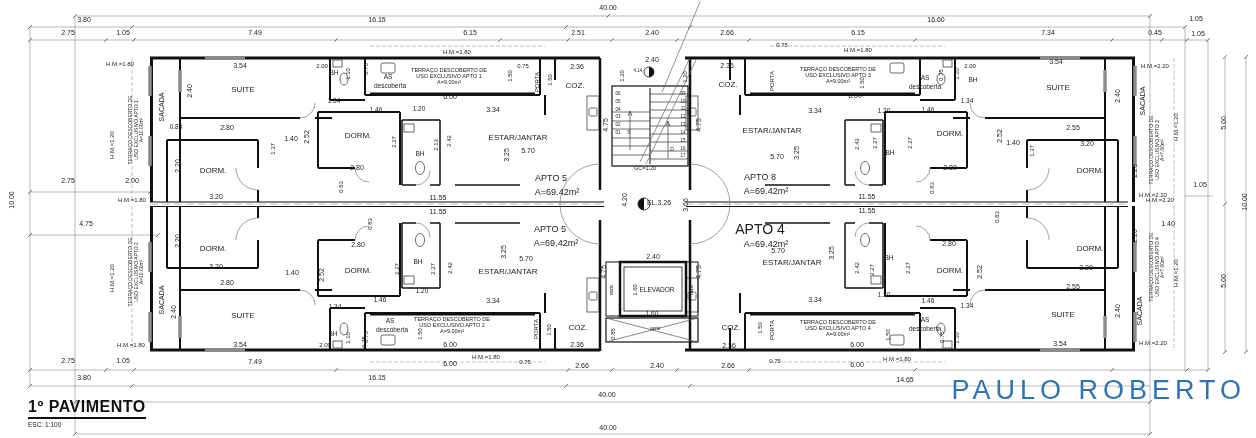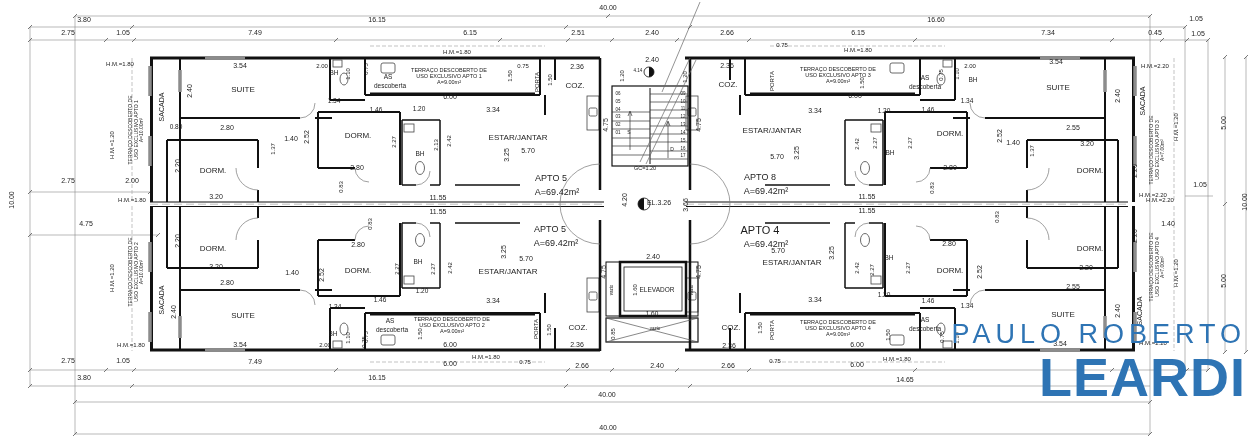--- a/index.html
+++ b/index.html
@@ -301,21 +301,21 @@
       <div class="lbl" style="left: 550px; top: 229px; font-size: 9px; transform: translate(-50%, -50%);">APTO 5</div>
       <div class="lbl" style="left: 556px; top: 243px; font-size: 9px; transform: translate(-50%, -50%);">A=69.42m²</div>
       <div class="lbl" style="left: 772px; top: 131px; font-size: 8px; transform: translate(-50%, -50%);">ESTAR/JANTAR</div>
       <div class="lbl" style="left: 777px; top: 157px; font-size: 7px; transform: translate(-50%, -50%);">5.70</div>
       <div class="lbl" style="left: 797px; top: 153px; font-size: 7px; transform: translate(-50%, -50%) rotate(-90deg);">3.25</div>
       <div class="lbl" style="left: 760px; top: 177px; font-size: 9px; transform: translate(-50%, -50%);">APTO 8</div>
       <div class="lbl" style="left: 766px; top: 191px; font-size: 9px; transform: translate(-50%, -50%);">A=69.42m²</div>
       <div class="lbl" style="left: 792px; top: 263px; font-size: 8px; transform: translate(-50%, -50%);">ESTAR/JANTAR</div>
       <div class="lbl" style="left: 778px; top: 251px; font-size: 7px; transform: translate(-50%, -50%);">5.70</div>
       <div class="lbl" style="left: 832px; top: 253px; font-size: 7px; transform: translate(-50%, -50%) rotate(-90deg);">3.25</div>
-      <div class="lbl" style="left: 760px; top: 230px; font-size: 11px; transform: translate(-50%, -50%);">APTO 4</div>
+      <div class="lbl" style="left: 760px; top: 230px; font-size: 14px; transform: translate(-50%, -50%);">APTO 4</div>
       <div class="lbl" style="left: 766px; top: 244px; font-size: 9px; transform: translate(-50%, -50%);">A=69.42m²</div>
       <div class="lbl" style="left: 606px; top: 125px; font-size: 7px; transform: translate(-50%, -50%) rotate(-90deg);">4.75</div>
       <div class="lbl" style="left: 699px; top: 125px; font-size: 7px; transform: translate(-50%, -50%) rotate(-90deg);">4.75</div>
       <div class="lbl" style="left: 604px; top: 272px; font-size: 7px; transform: translate(-50%, -50%) rotate(-90deg);">4.75</div>
       <div class="lbl" style="left: 699px; top: 272px; font-size: 7px; transform: translate(-50%, -50%) rotate(-90deg);">4.75</div>
       <div class="lbl" style="left: 652px; top: 60px; font-size: 7px; transform: translate(-50%, -50%);">2.40</div>
       <div class="lbl" style="left: 622px; top: 76px; font-size: 6px; transform: translate(-50%, -50%) rotate(-90deg);">1.20</div>
       <div class="lbl" style="left: 638px; top: 71px; font-size: 4.5px; transform: translate(-50%, -50%);">4.14</div>
       <div class="lbl" style="left: 685px; top: 77px; font-size: 6px; transform: translate(-50%, -50%) rotate(-90deg);">1.20</div>
       <div class="lbl" style="left: 645px; top: 168px; font-size: 5.5px; transform: translate(-50%, -50%);">GC=1.20</div>
@@ -435,19 +435,22 @@
       <div class="lbl" style="left: 925px; top: 329px; font-size: 6.5px; transform: translate(-50%, -50%);">descoberta</div>
       <div class="lbl" style="left: 772px; top: 330px; font-size: 6px; transform: translate(-50%, -50%) rotate(-90deg);">PORTA</div>
       <div class="lbl" style="left: 760px; top: 328px; font-size: 6px; transform: translate(-50%, -50%) rotate(-90deg);">1.50</div>
       <div class="lbl" style="left: 888px; top: 335px; font-size: 6px; transform: translate(-50%, -50%) rotate(-90deg);">1.50</div>
       <div class="lbl" style="left: 857px; top: 345px; font-size: 7px; transform: translate(-50%, -50%);">6.00</div>
       <div class="lbl" style="left: 942px; top: 337px; font-size: 6px; transform: translate(-50%, -50%) rotate(-90deg);">0.75</div>
       <div class="lbl" style="left: 957px; top: 338px; font-size: 6px; transform: translate(-50%, -50%) rotate(-90deg);">1.10</div>
       <div class="lbl" style="left: 815px; top: 300px; font-size: 7px; transform: translate(-50%, -50%);">3.34</div>
     </div>
 
+  <div id="titleblock">
+    <div class="tb-title">1º PAVIMENTO</div>
+    <div class="tb-scale">ESC: 1:100</div>
+  </div>
 
   <div id="logo">
     <div class="l1">PAULO ROBERTO</div>
-    <div class="l2">LEARDI</div>
   </div>
 
 </div>
 
 </body></html>

